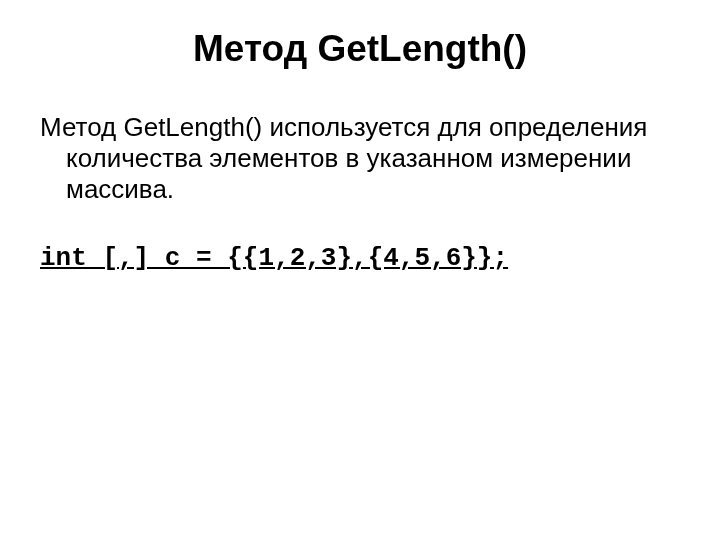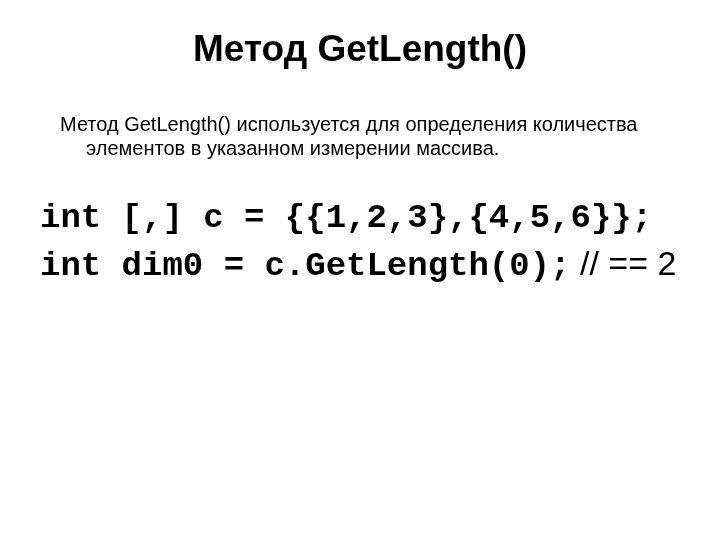--- a/index.html
+++ b/index.html
@@ -20,30 +20,30 @@
       height: 100%;
       padding: 28px 40px 63px 40px;
     }
     .title {
       font-size: 37px;
       font-weight: bold;
       text-align: center;
       margin-bottom: 42px;
     }
     .description {
-      font-size: 20px;
+      font-size: 26px;
       line-height: 1.2;
       margin-bottom: 34px;
       padding-left: 26px;
       text-indent: -26px;
-      margin-left: 20px;
     }
     .code-block {
-      font-size: 34px;
+      font-size: 26px;
       line-height: 1.25;
+      text-decoration: underline;
     }
     .code-line {
       margin-bottom: 2px;
     }
     .code-bold {
       font-family: "Courier New", Courier, monospace;
       font-weight: bold;
     }
     .comment {
       font-family: Arial, Helvetica, sans-serif;
@@ -53,17 +53,14 @@
 </head>
 <body>
 
 <div class="slide">
   <h1 class="title">Метод GetLength()</h1>
   <p class="description">Метод GetLength() используется для определения количества элементов в указанном измерении массива.</p>
   <div class="code-block">
     <div class="code-line">
       <span class="code-bold">int [,] c = {{1,2,3},{4,5,6}};</span>
     </div>
-    <div class="code-line">
-      <span class="code-bold">int dim0 = c.GetLength(0);</span><span class="comment"> // == 2</span>
-    </div>
   </div>
 </div>
 
 </body></html>

